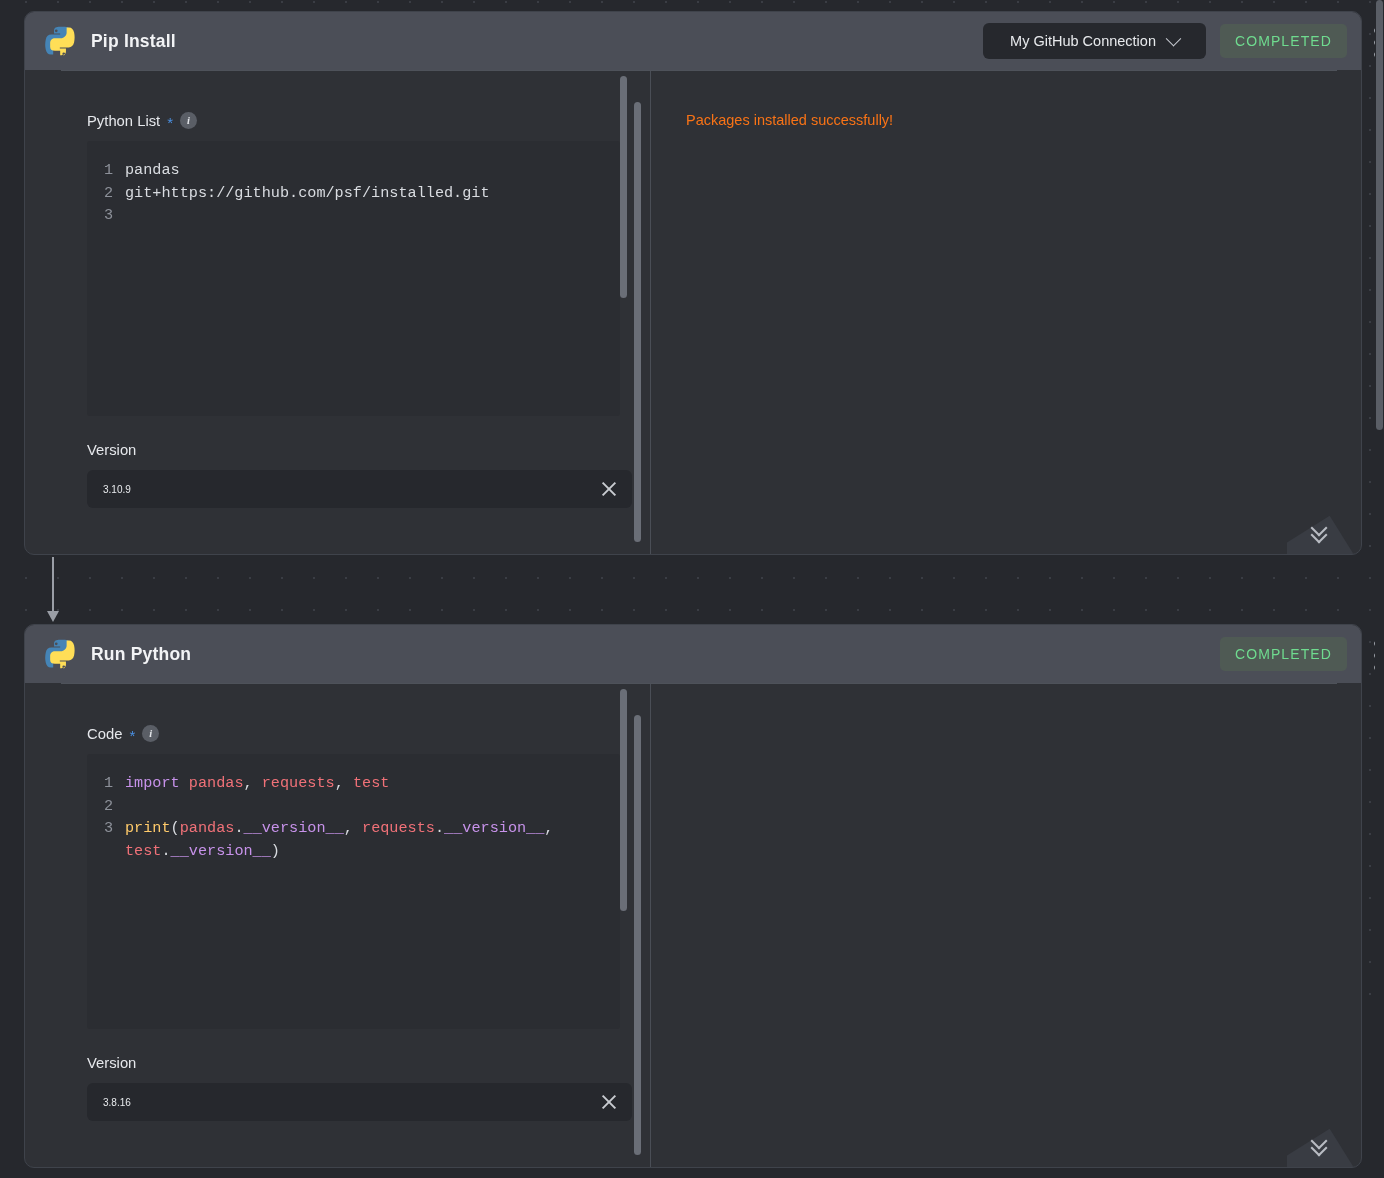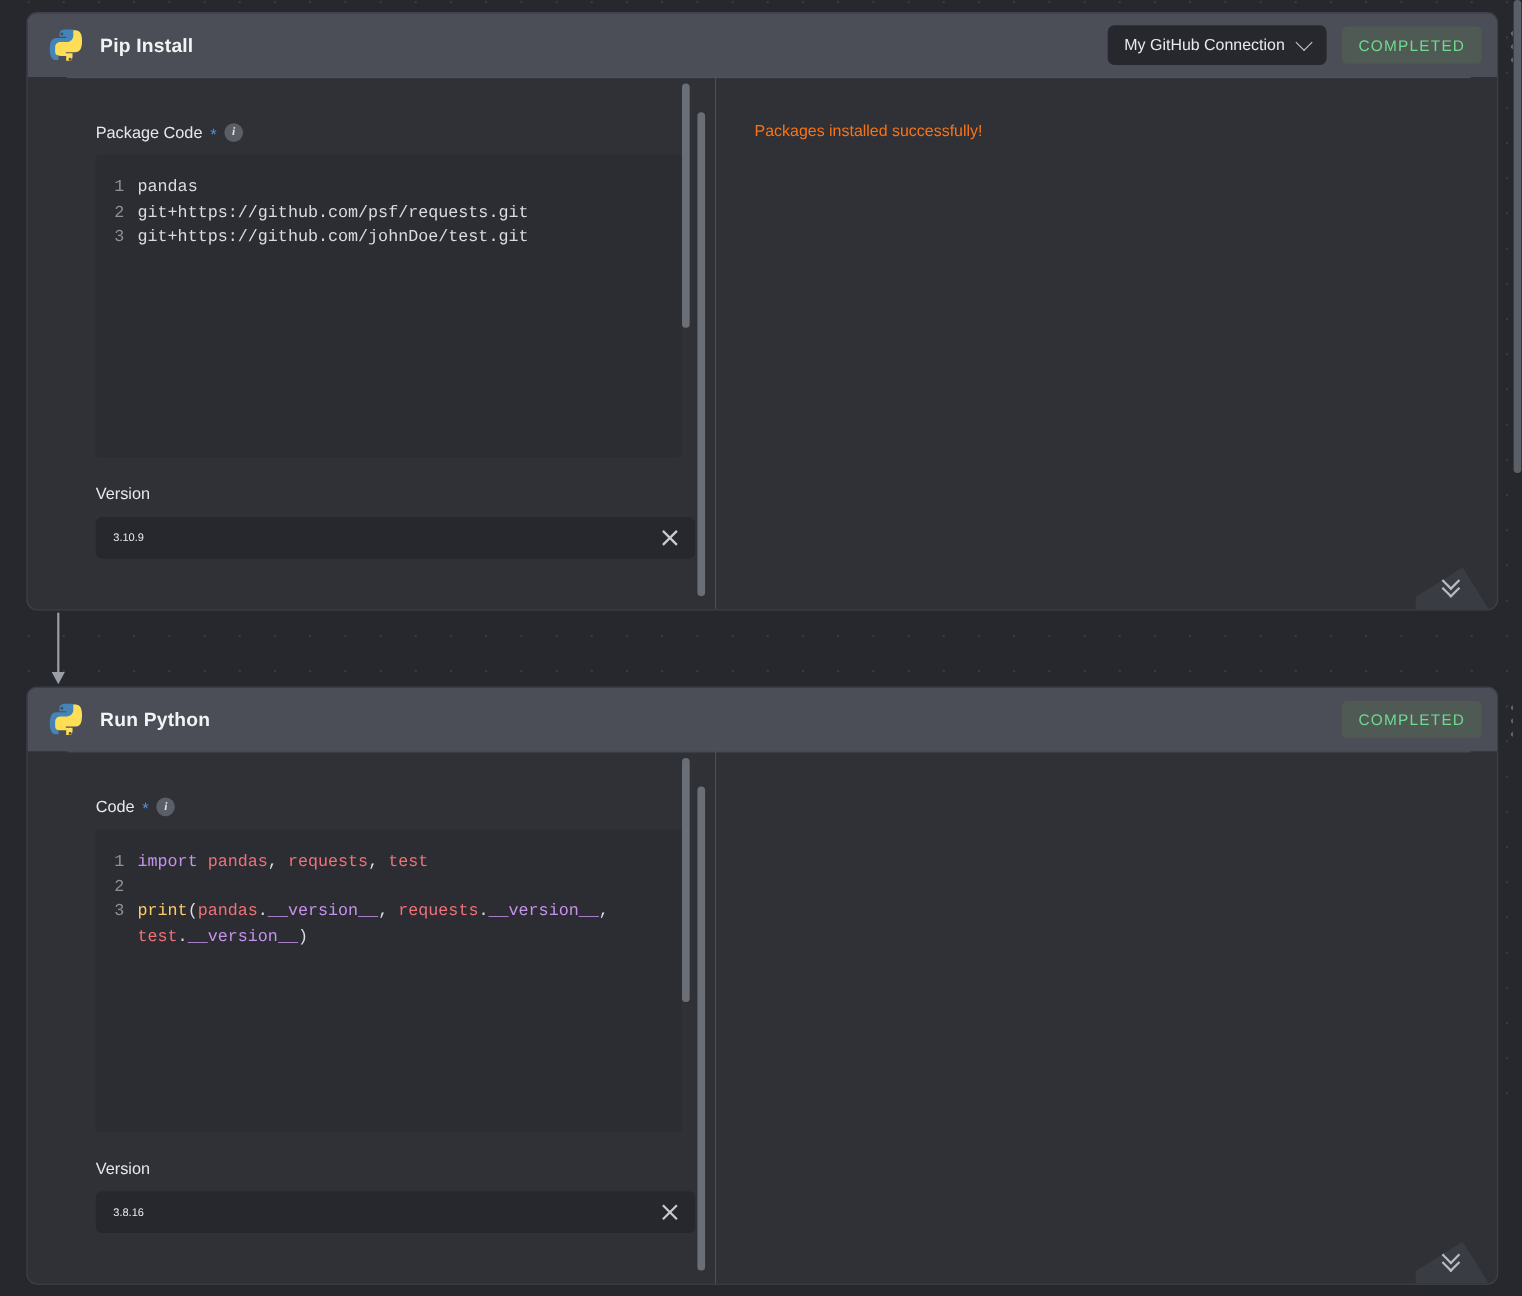--- a/index.html
+++ b/index.html
@@ -48,21 +48,21 @@
   .node-title {
     font-size: 17.5px; font-weight: bold; color: #f2f3f5;
     letter-spacing: .2px;
   }
   .header-spacer { flex: 1; }
   .conn-select {
     background: #26282d;
     color: #e8eaed;
     font-size: 14.5px;
     border-radius: 6px;
-    padding: 10px 15px;
+    padding: 10px 27px;
     display: flex; align-items: center; gap: 12px;
     white-space: nowrap;
   }
   .chev-down {
     width: 11px; height: 11px;
     border-right: 1.6px solid #c7cad1;
     border-bottom: 1.6px solid #c7cad1;
     transform: rotate(45deg) translate(-2px,-2px);
   }
   .status-badge {
@@ -211,37 +211,36 @@
         <span class="chev-down"></span>
       </div>
       <div class="status-badge">COMPLETED</div>
     </div>
 
     <div class="node-body">
       <div class="node-sep"></div>
 
       <div class="panel-left">
         <div class="field-label">
-          <span>Package Code</span>
+          <span>Python List</span>
           <span class="req-star">*</span>
           <span class="info-icon">i</span>
         </div>
 
         <div class="editor" style="height:275px;">
           <div class="code-line">
             <span class="ln">1</span>
             <span class="code-text">pandas</span>
           </div>
           <div class="code-line">
             <span class="ln">2</span>
-            <span class="code-text">git+https://github.com/psf/requests.git</span>
+            <span class="code-text">git+https://github.com/psf/installed.git</span>
           </div>
           <div class="code-line">
             <span class="ln">3</span>
-            <span class="code-text">git+https://github.com/johnDoe/test.git</span>
           </div>
         </div>
 
         <div class="field-label" style="margin-top:26px;">
           <span>Version</span>
         </div>
         <div class="input-row">
           <span class="input-value">3.10.9</span>
           <span class="clear-x"></span>
         </div>

